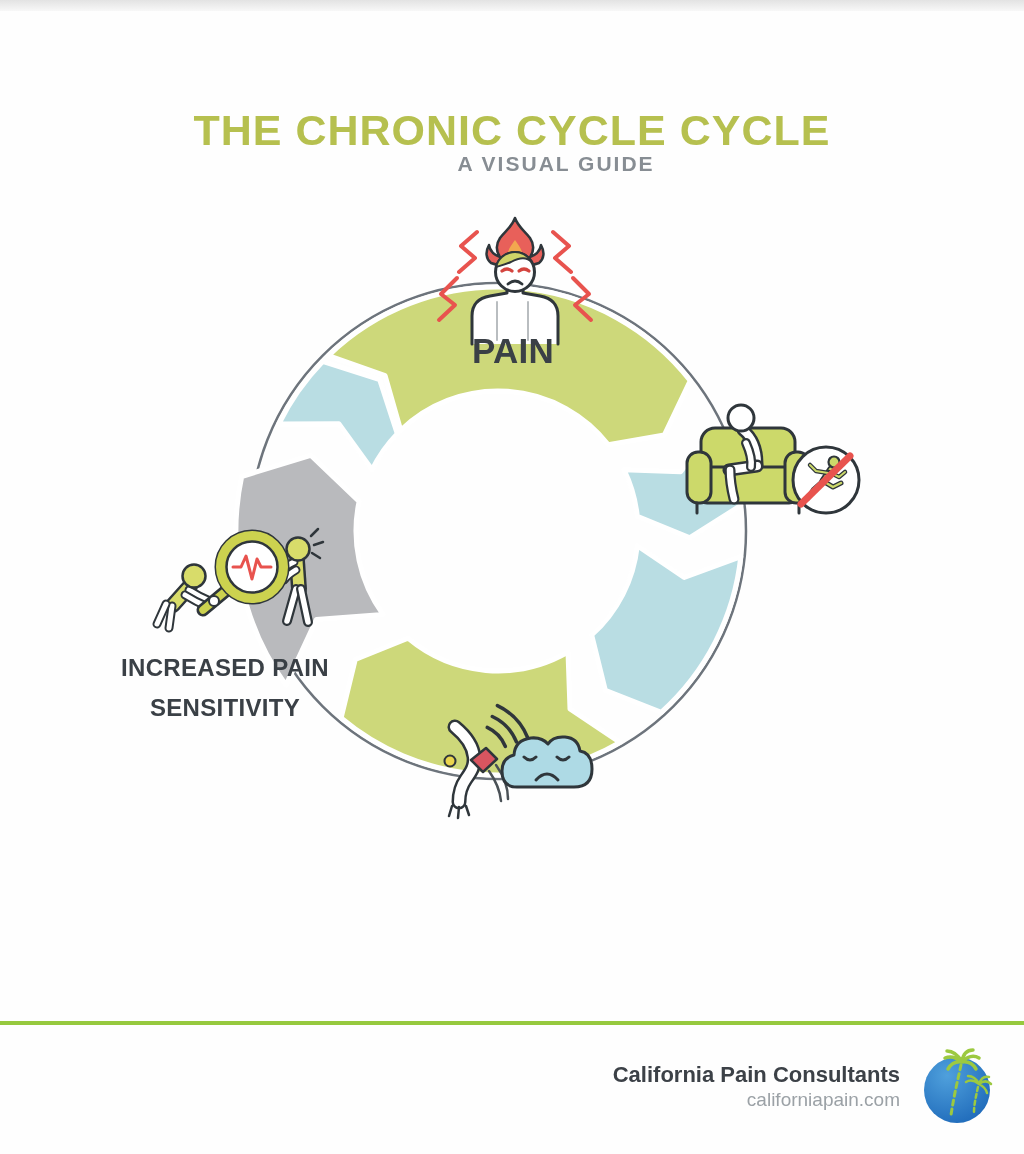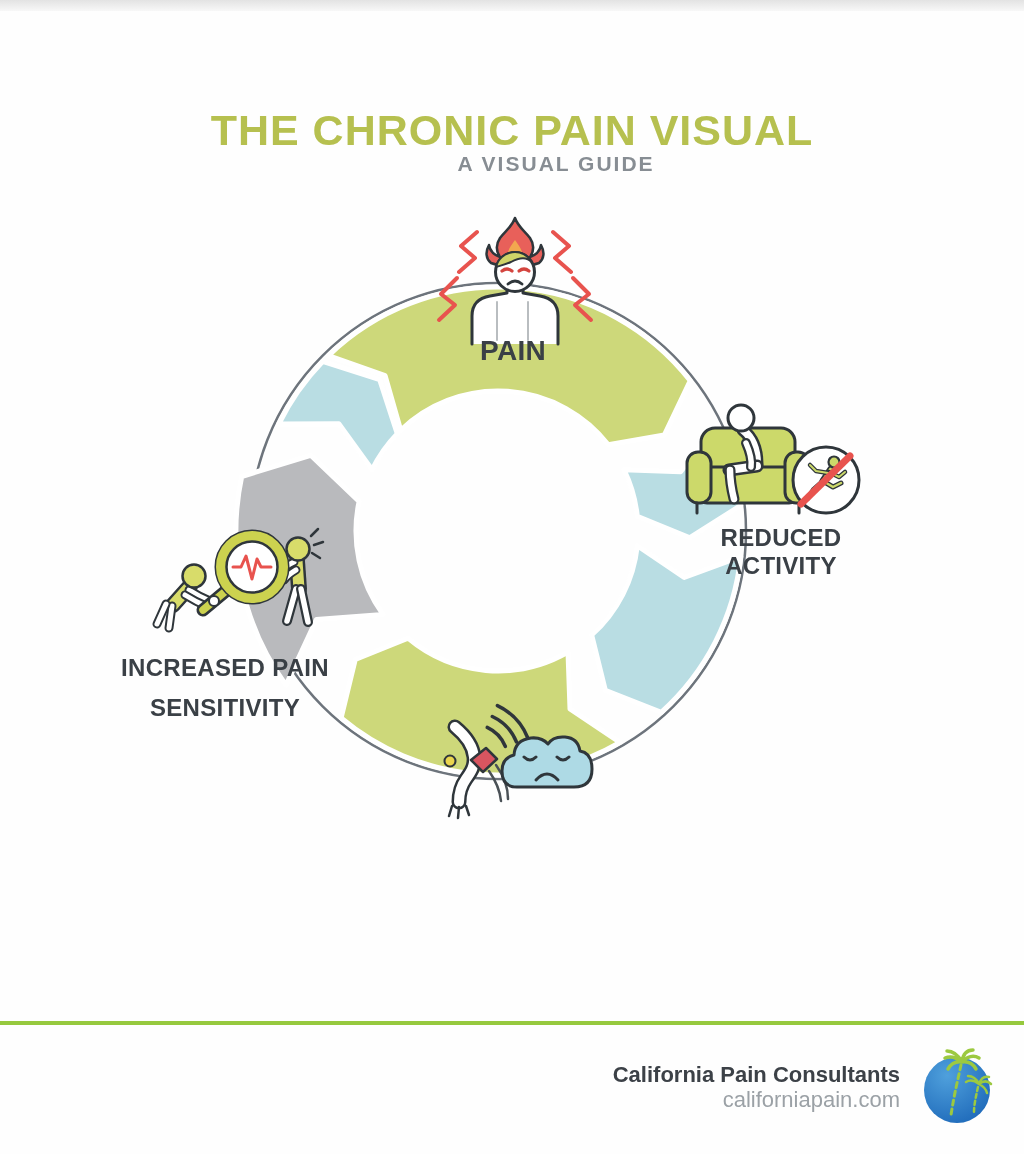--- a/index.html
+++ b/index.html
@@ -7,38 +7,38 @@
          background:#fefefe;font-family:"Liberation Sans",sans-serif;}
   .top-smudge{position:absolute;left:0;top:0;width:100%;height:11px;
          background:linear-gradient(#dcdcdc,#f6f6f6);opacity:.8;}
   .title{position:absolute;left:0;top:106px;width:100%;text-align:center;
          font-size:43px;font-weight:bold;letter-spacing:1px;color:#b6c04f;}
   .subtitle{position:absolute;left:0;top:152px;width:100%;text-align:center;
          font-size:21px;font-weight:bold;letter-spacing:2px;color:#878d93;padding-left:44px;}
   .diagram-svg{position:absolute;left:0;top:0;width:1024px;height:1154px;}
   .stage-label{position:absolute;font-weight:bold;color:#3a4046;text-align:center;
          white-space:pre-line;letter-spacing:.3px;}
-  .label-pain{left:428px;top:337px;width:170px;font-size:28px;line-height:27px;}
+  .label-pain{left:428px;top:337px;width:170px;font-size:35px;line-height:27px;}
   .label-reduced{left:681px;top:524px;width:200px;font-size:24px;line-height:28px;}
   .label-increased{left:100px;top:648px;width:250px;font-size:24px;line-height:40px;}
   .label-muscle{left:359px;top:823px;width:300px;font-size:25px;line-height:28px;}
   .footer-line{position:absolute;left:0;top:1021px;width:100%;height:4px;background:#96c93e;}
   .footer-text{position:absolute;right:124px;top:1062px;text-align:right;}
   .footer-company{font-size:22px;font-weight:bold;color:#3c4147;line-height:26px;text-align:center;}
-  .footer-website{font-size:22px;color:#9ba1a6;line-height:24px;}
+  .footer-website{font-size:19px;color:#9ba1a6;line-height:24px;}
   .footer-logo{position:absolute;left:920px;top:1048px;width:76px;height:80px;}
 </style>
 </head>
 <body>
 
 <div class="stage">
 
   <div class="top-smudge"></div>
 
-  <div class="title">THE CHRONIC PAIN VISUAL</div>
+  <div class="title">THE CHRONIC CYCLE CYCLE</div>
   <div class="subtitle">A VISUAL GUIDE</div>
 
   <svg class="diagram-svg" viewBox="0 0 1024 1154">
 
     <circle cx="498" cy="531" r="248" fill="none" stroke="#6d747c" stroke-width="2.5"></circle>
 
     <g stroke="#ffffff" stroke-width="5" stroke-linejoin="round">
       <path d="M328.4,355.6 A244,244 0 0 1 690.3,380.7 L664.3,435.0 L608.3,444.8 A140,140 0 0 0 400.7,430.3 L385.1,375.7 Z" fill="#cdd87a"></path>
       <path d="M717.3,424.1 A244,244 0 0 1 740.8,505.4 L689.9,537.7 L637.3,516.3 A140,140 0 0 0 623.9,469.7 L680.6,471.7 Z" fill="#b9dde3"></path>
       <path d="M740.8,556.6 A244,244 0 0 1 661.2,712.3 L605.3,690.2 L591.7,635.0 A140,140 0 0 0 637.3,545.7 L684.2,577.5 Z" fill="#b9dde3"></path>
@@ -156,22 +156,20 @@
         <circle cx="214" cy="601" r="5" fill="#ffffff" stroke="#2f363b" stroke-width="2"></circle>
         <circle cx="252" cy="567" r="36" fill="#ffffff" stroke="#2f363b" stroke-width="3"></circle>
         <circle cx="252" cy="567" r="31" fill="none" stroke="#ccd24f" stroke-width="10"></circle>
         <circle cx="252" cy="567" r="25.5" fill="#ffffff" stroke="#2f363b" stroke-width="2.5"></circle>
         <path d="M233,567 L241,567 L246,556 L252,579 L257,559 L261,567 L271,567" fill="none" stroke="#e8534e" stroke-width="3"></path>
       </g>
     </g>
   </svg>
 
   <div class="stage-label label-pain">PAIN</div>
-  <div class="stage-label label-reduced">REDUCED
-ACTIVITY</div>
   <div class="stage-label label-increased">INCREASED PAIN
 SENSITIVITY</div>
 
   <div class="footer-line"></div>
   <div class="footer-text">
     <div class="footer-company">California Pain Consultants</div>
     <div class="footer-website">californiapain.com</div>
   </div>
   <svg class="footer-logo" viewBox="0 0 76 80">
     <defs>

